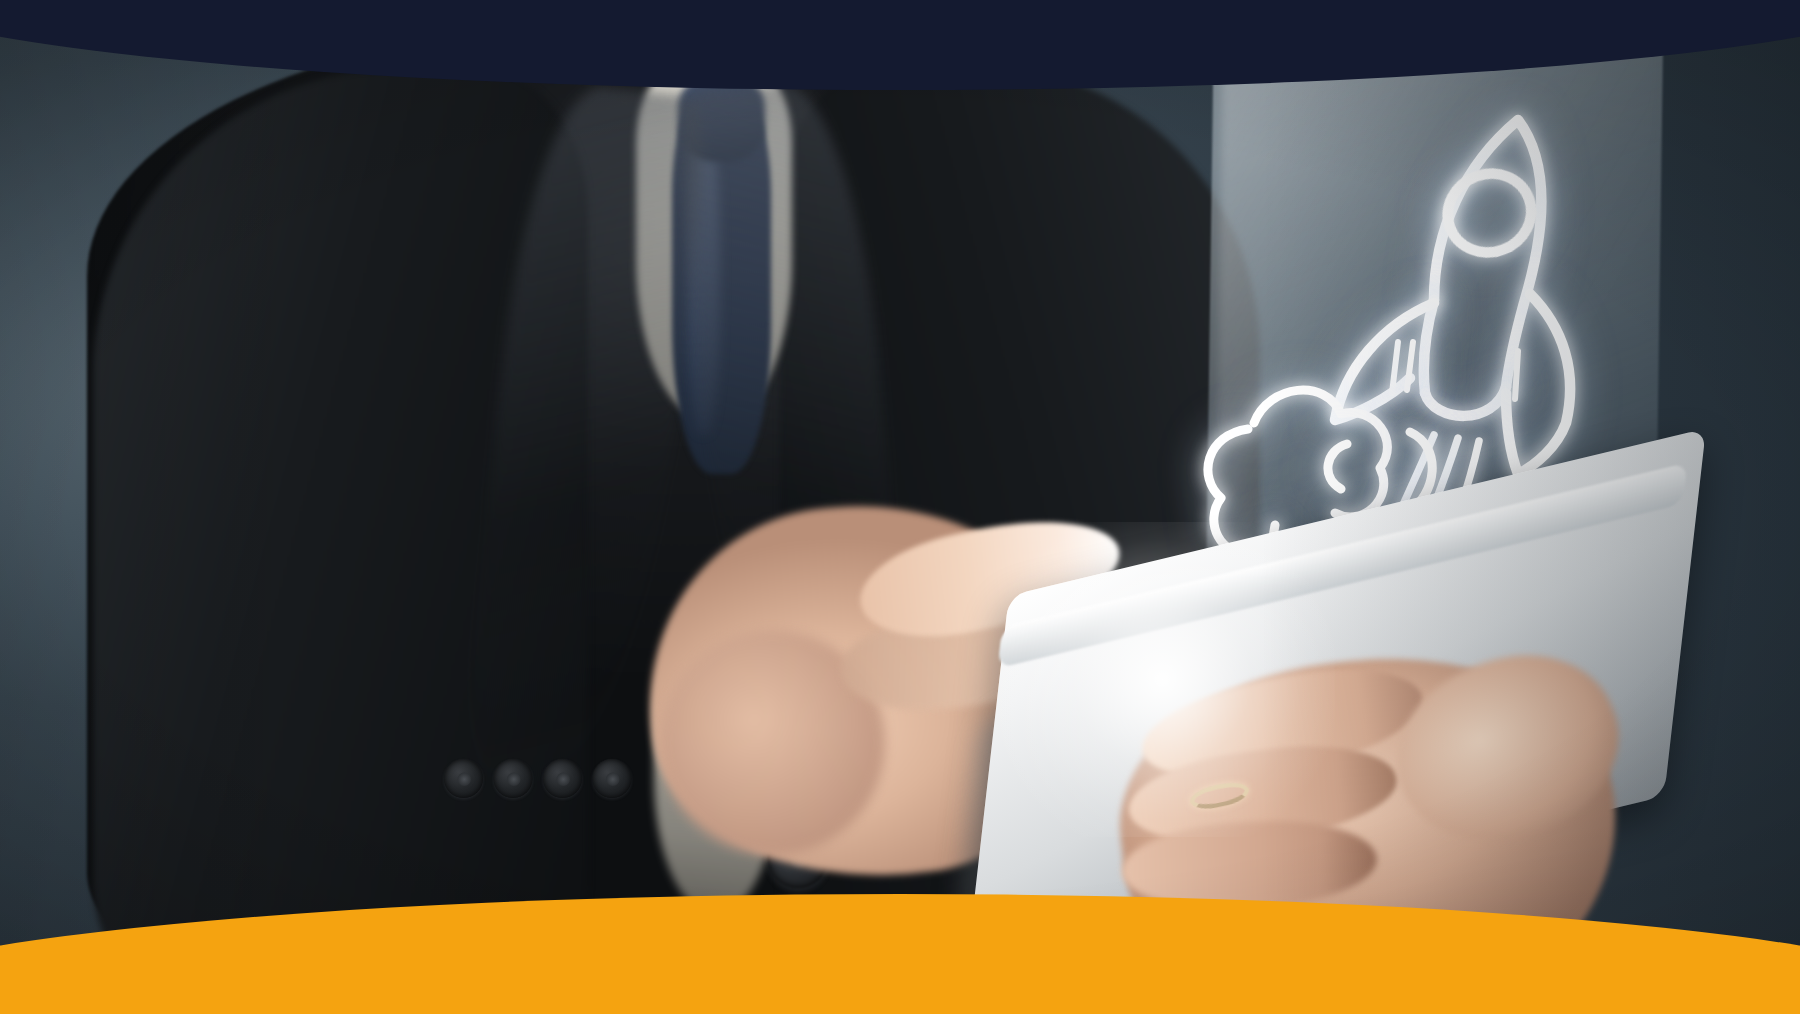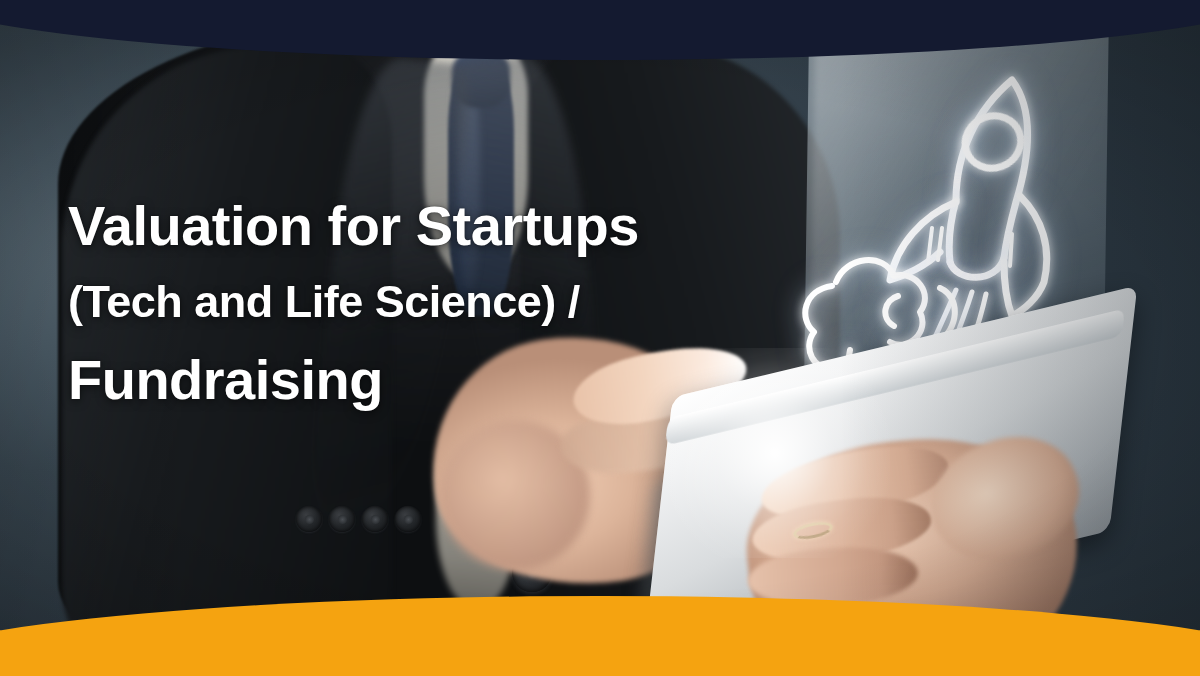--- a/index.html
+++ b/index.html
@@ -420,19 +420,14 @@
     <div class="ring"></div>
 
     <div class="touch-glow"></div>
     <div class="photo-vignette"></div>
   </div>
 
   <div class="navy-curve"></div>
 
   <div class="orange-curve"></div>
 
-  <div class="title-block">
-    <div class="title-line t1">Valuation for Startups</div>
-    <div class="title-line t2">(Tech and Life Science) /</div>
-    <div class="title-line t3">Fundraising</div>
-  </div>
 
 </div>
 
 </body></html>

